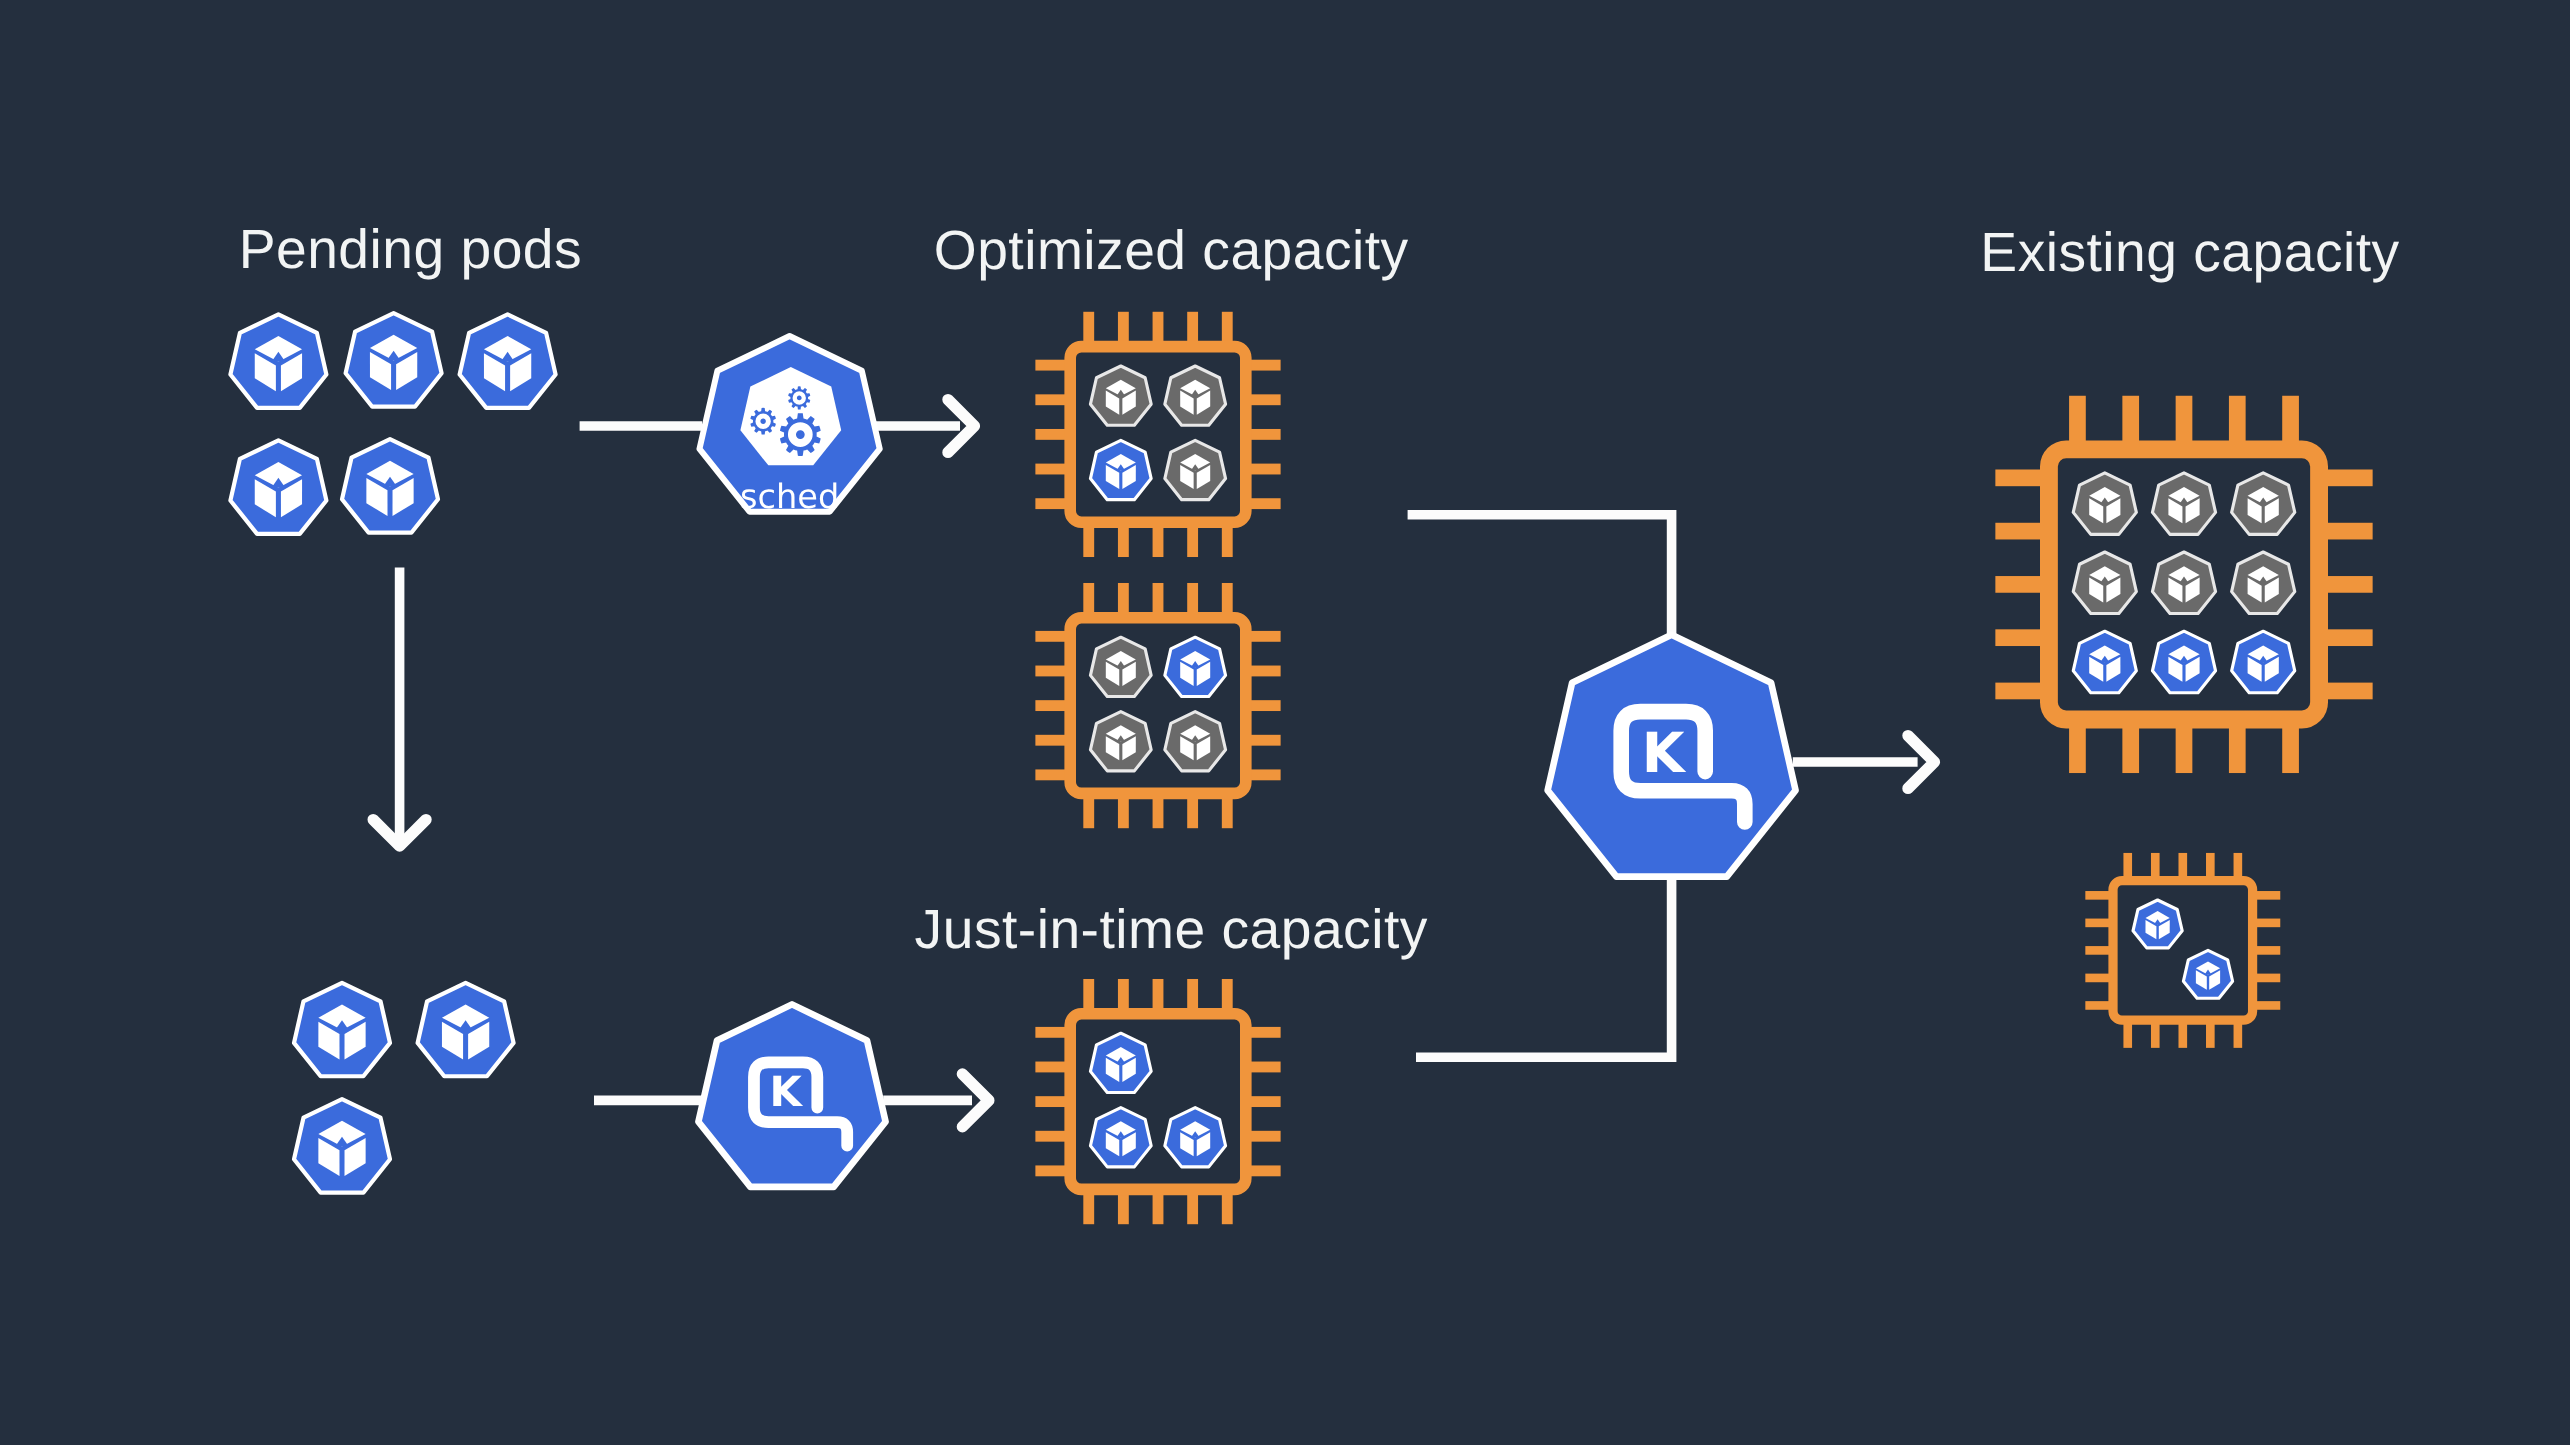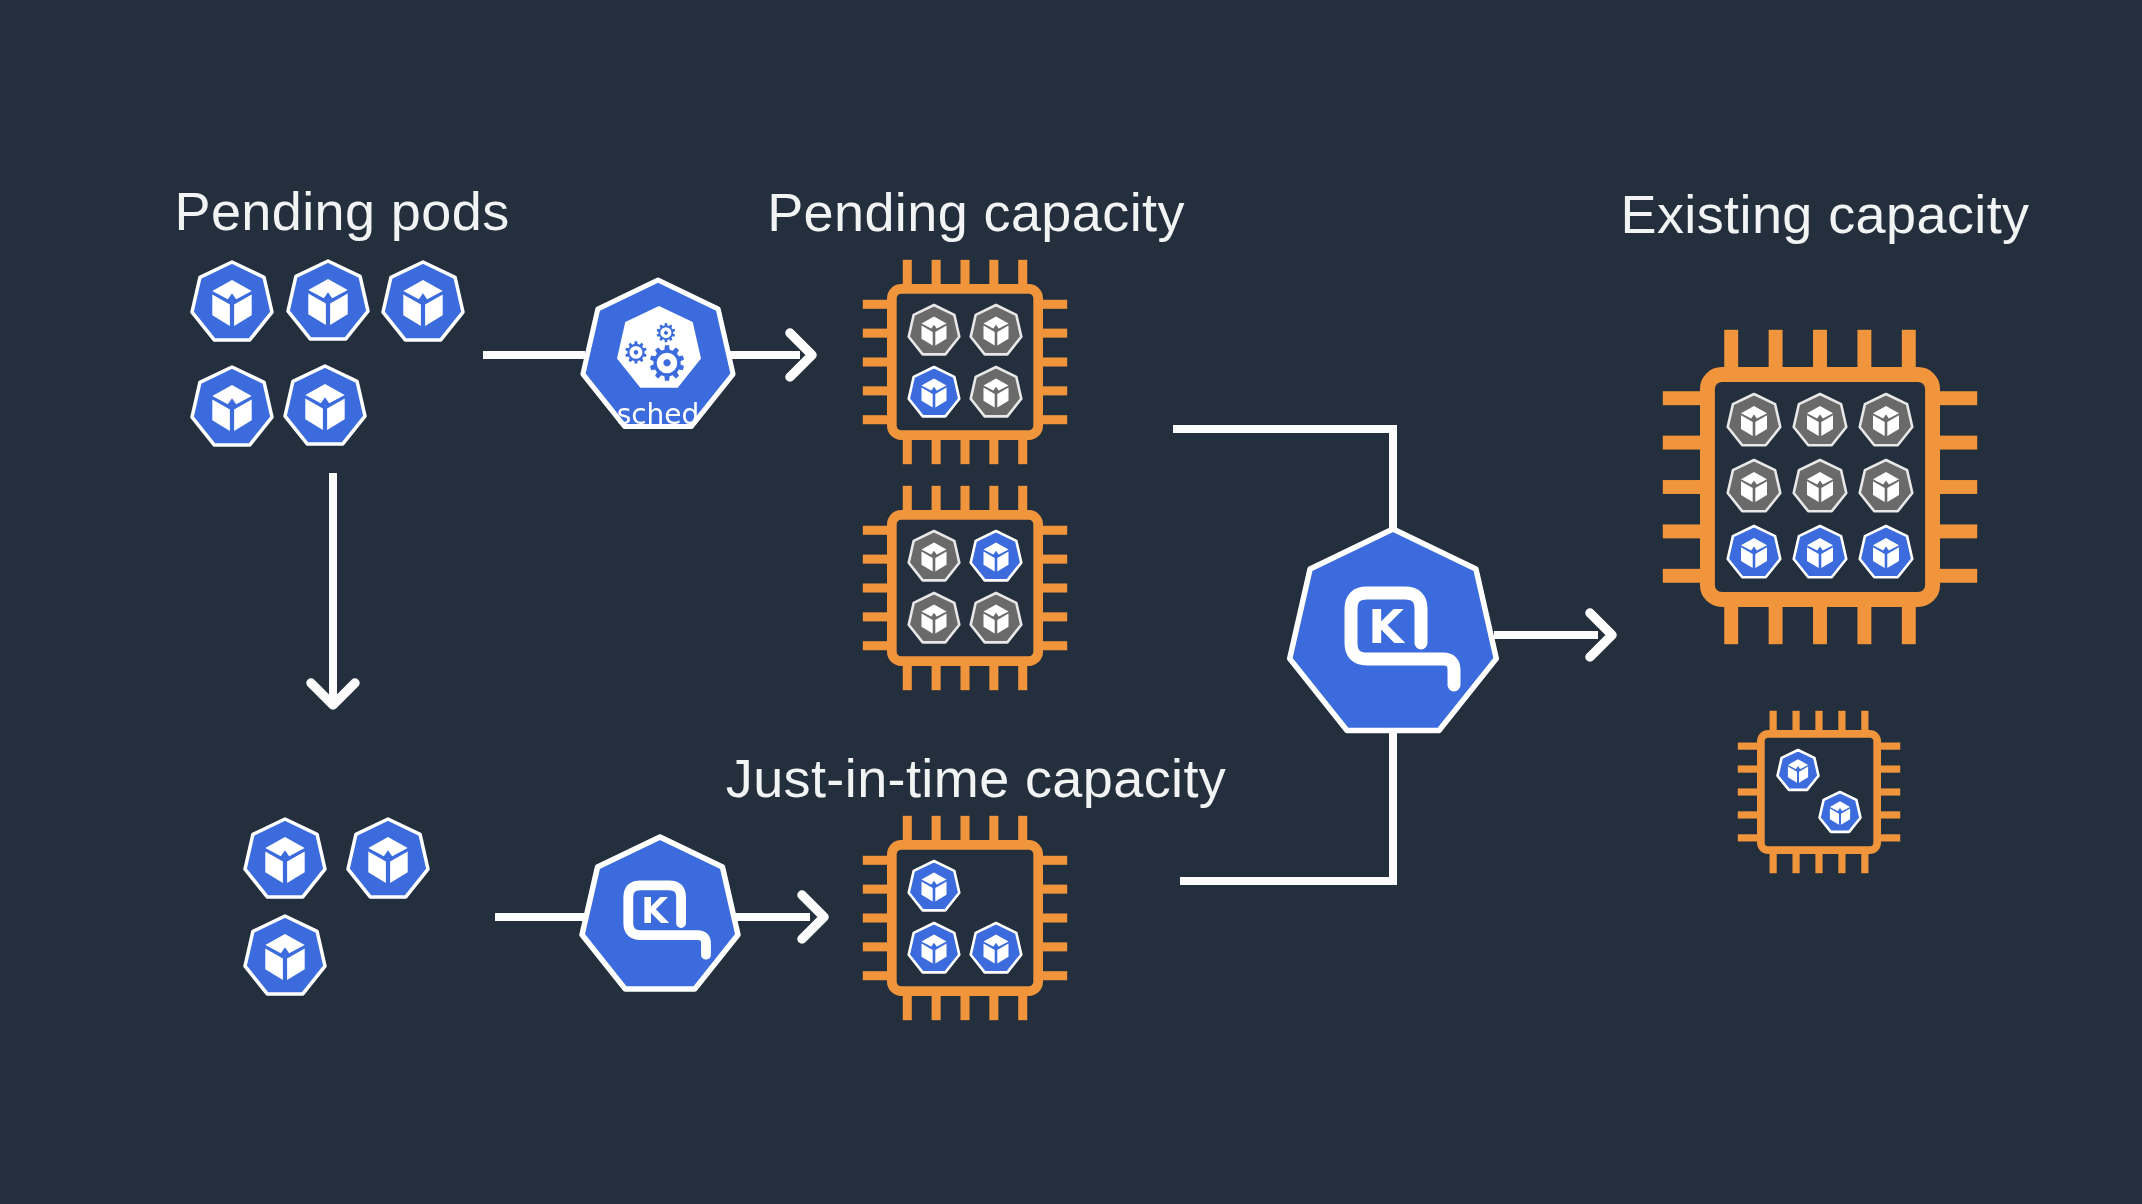--- a/index.html
+++ b/index.html
@@ -2,21 +2,21 @@
 <html><head>
 <meta charset="utf-8">
 <style>
   html,body{margin:0;padding:0;background:#242F3E;}
   .canvas{position:relative;width:2142px;height:1204px;overflow:hidden;background:#242F3E;}
   .title{
     position:absolute;
     transform:translateX(-50%);
     font-family:"Liberation Sans",sans-serif;
     font-weight:300;
-    font-size:54px;
+    font-size:46px;
     letter-spacing:0.4px;
     color:#F2F4F4;
     white-space:nowrap;
   }
   #diagram{position:absolute;left:0;top:0;}
 </style>
 </head>
 <body style="background: rgb(36, 47, 62);">
 
 <div class="canvas" style="background: rgb(36, 47, 62);">
@@ -380,16 +380,16 @@
         <text x="1386.0" y="627.0" text-anchor="middle" dominant-baseline="central" font-family="&quot;DejaVu Sans&quot;,sans-serif" font-weight="bold" font-size="46" fill="#fff">K</text>
       </g>
       <g>
         <polygon points="660.0,837.0 722.5,867.1 738.0,934.8 694.7,989.1 625.3,989.1 582.0,934.8 597.5,867.1" fill="#3B6BDC" stroke="#fff" stroke-width="5.5" stroke-linejoin="round"></polygon>
         <path d="M 681.1 923.0 L 681.1 897.4 Q 681.1 885.3 669.1 885.3 L 640.4 885.3 Q 628.3 885.3 628.3 897.4 L 628.3 923.0 Q 628.3 935.1 640.4 935.1 L 697.7 935.1 Q 706.0 935.1 706.0 943.4 L 706.0 954.7" fill="none" stroke="#fff" stroke-width="9.811320754716983" stroke-linecap="round"></path>
         <text x="654.7" y="911.0" text-anchor="middle" dominant-baseline="central" font-family="&quot;DejaVu Sans&quot;,sans-serif" font-weight="bold" font-size="34.716981132075475" fill="#fff">K</text>
       </g>
     </svg>
 
   <div class="title" style="left:342px;top:180px">Pending pods</div>
-  <div class="title" style="left:976px;top:181px">Pending capacity</div>
+  <div class="title" style="left:976px;top:181px">Optimized capacity</div>
   <div class="title" style="left:1825px;top:183px">Existing capacity</div>
   <div class="title" style="left:976px;top:747px">Just-in-time capacity</div>
 </div>
 
 </body></html>

